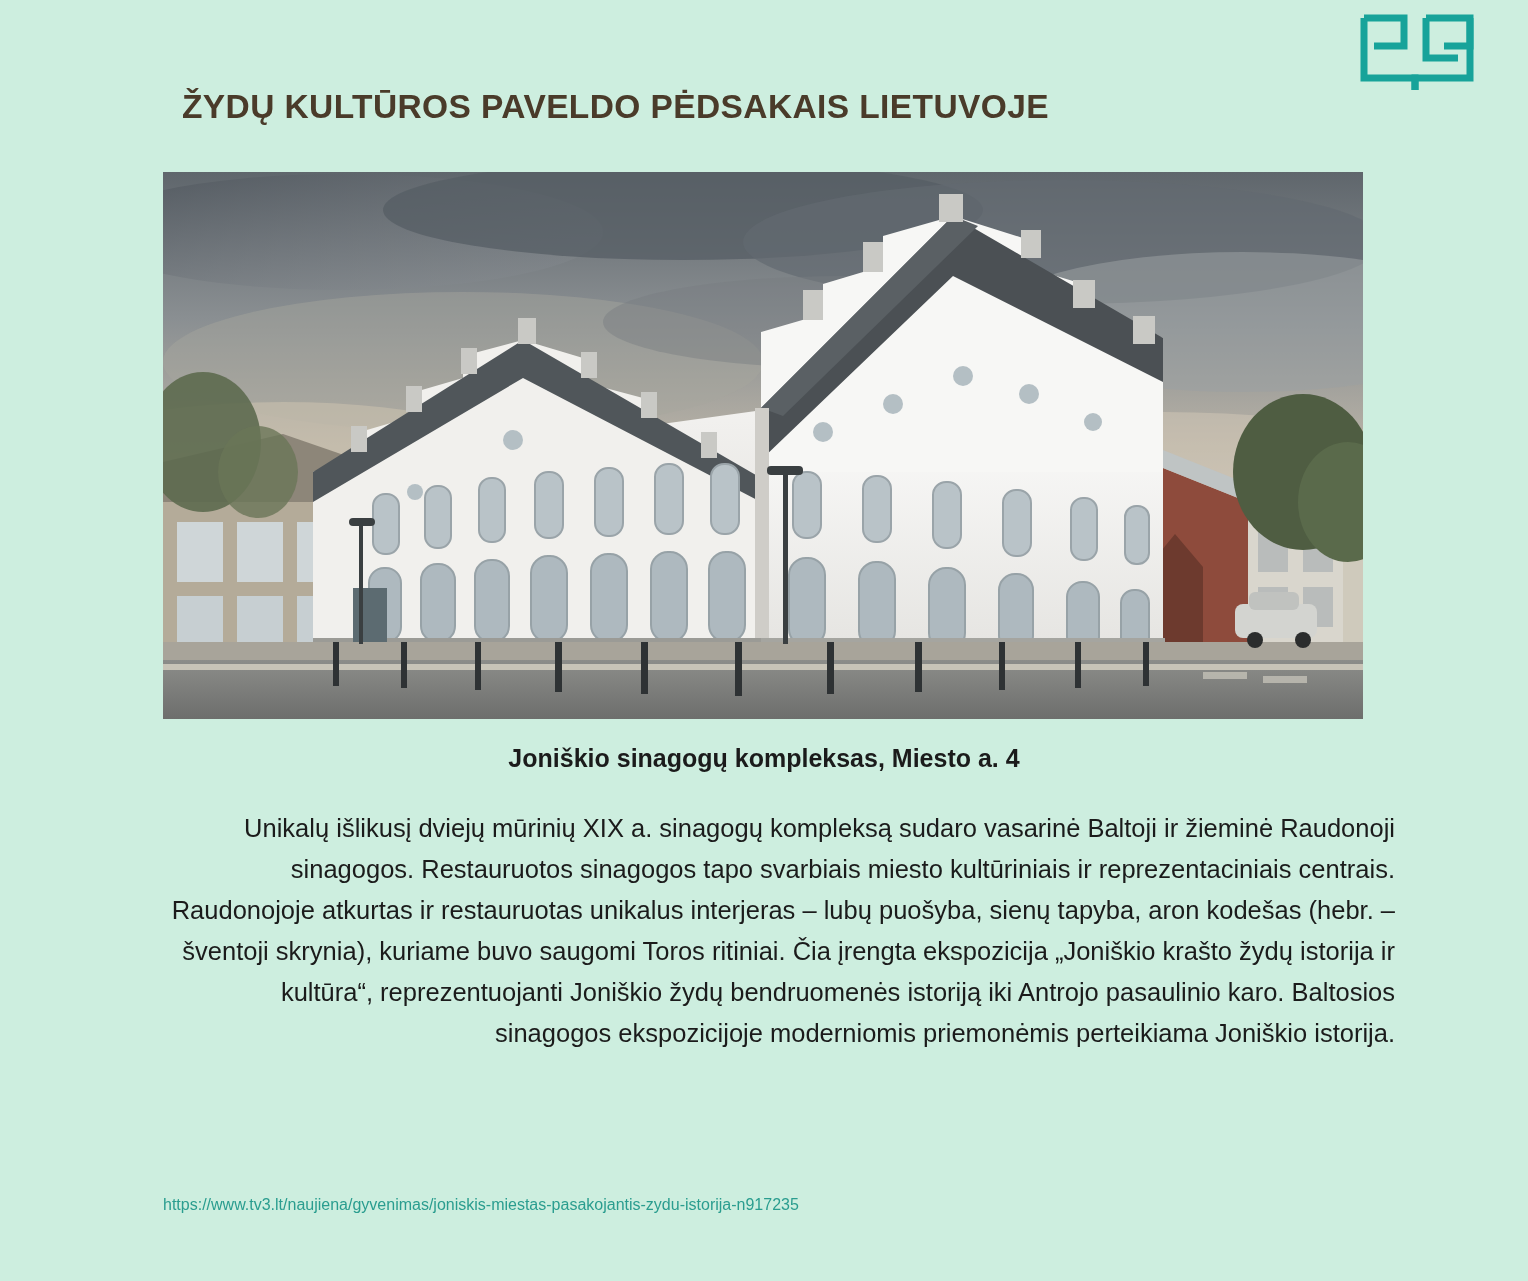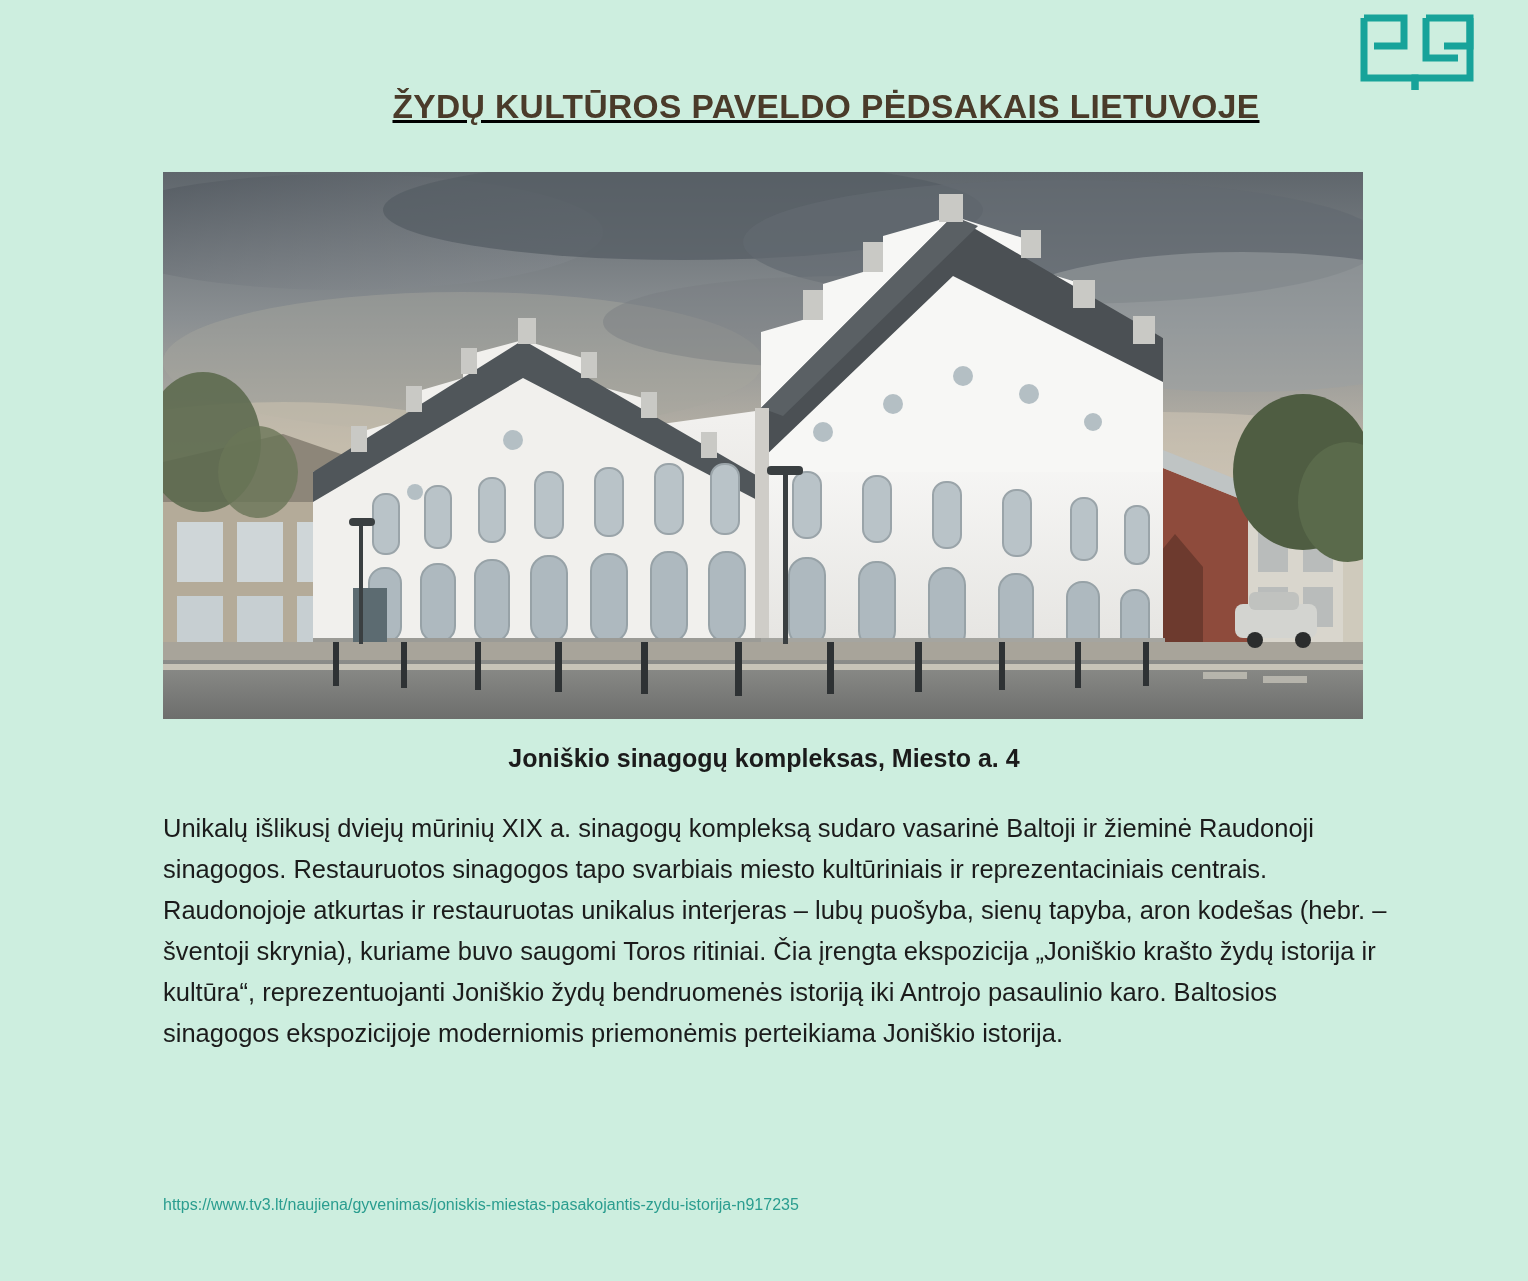--- a/index.html
+++ b/index.html
@@ -21,22 +21,21 @@
     box-sizing: border-box;
   }
   .header {
     position: absolute;
     top: 62px;
     left: 160px;
     width: 1310px;
     height: 90px;
     display: flex;
     align-items: center;
-    justify-content: center;
-    text-decoration: underline;
+    justify-content: flex-start;
   }
   .header-title {
     font-size: 33.5px;
     font-weight: bold;
     color: #4a3b2a;
     letter-spacing: 0.4px;
     white-space: nowrap;
     line-height: 1.1;
     margin-left: 22px;
   }
@@ -70,21 +69,21 @@
     color: #1b1b1b;
   }
   .body-text {
     position: absolute;
     top: 808px;
     left: 163px;
     width: 1232px;
     font-size: 25.5px;
     line-height: 41px;
     color: #1b1b1b;
-    text-align: left;
+    text-align: right;
   }
   .source-link {
     position: absolute;
     top: 1196px;
     left: 163px;
     font-size: 16px;
     color: #2a9d8f;
     text-decoration: none;
     white-space: nowrap;
   }

